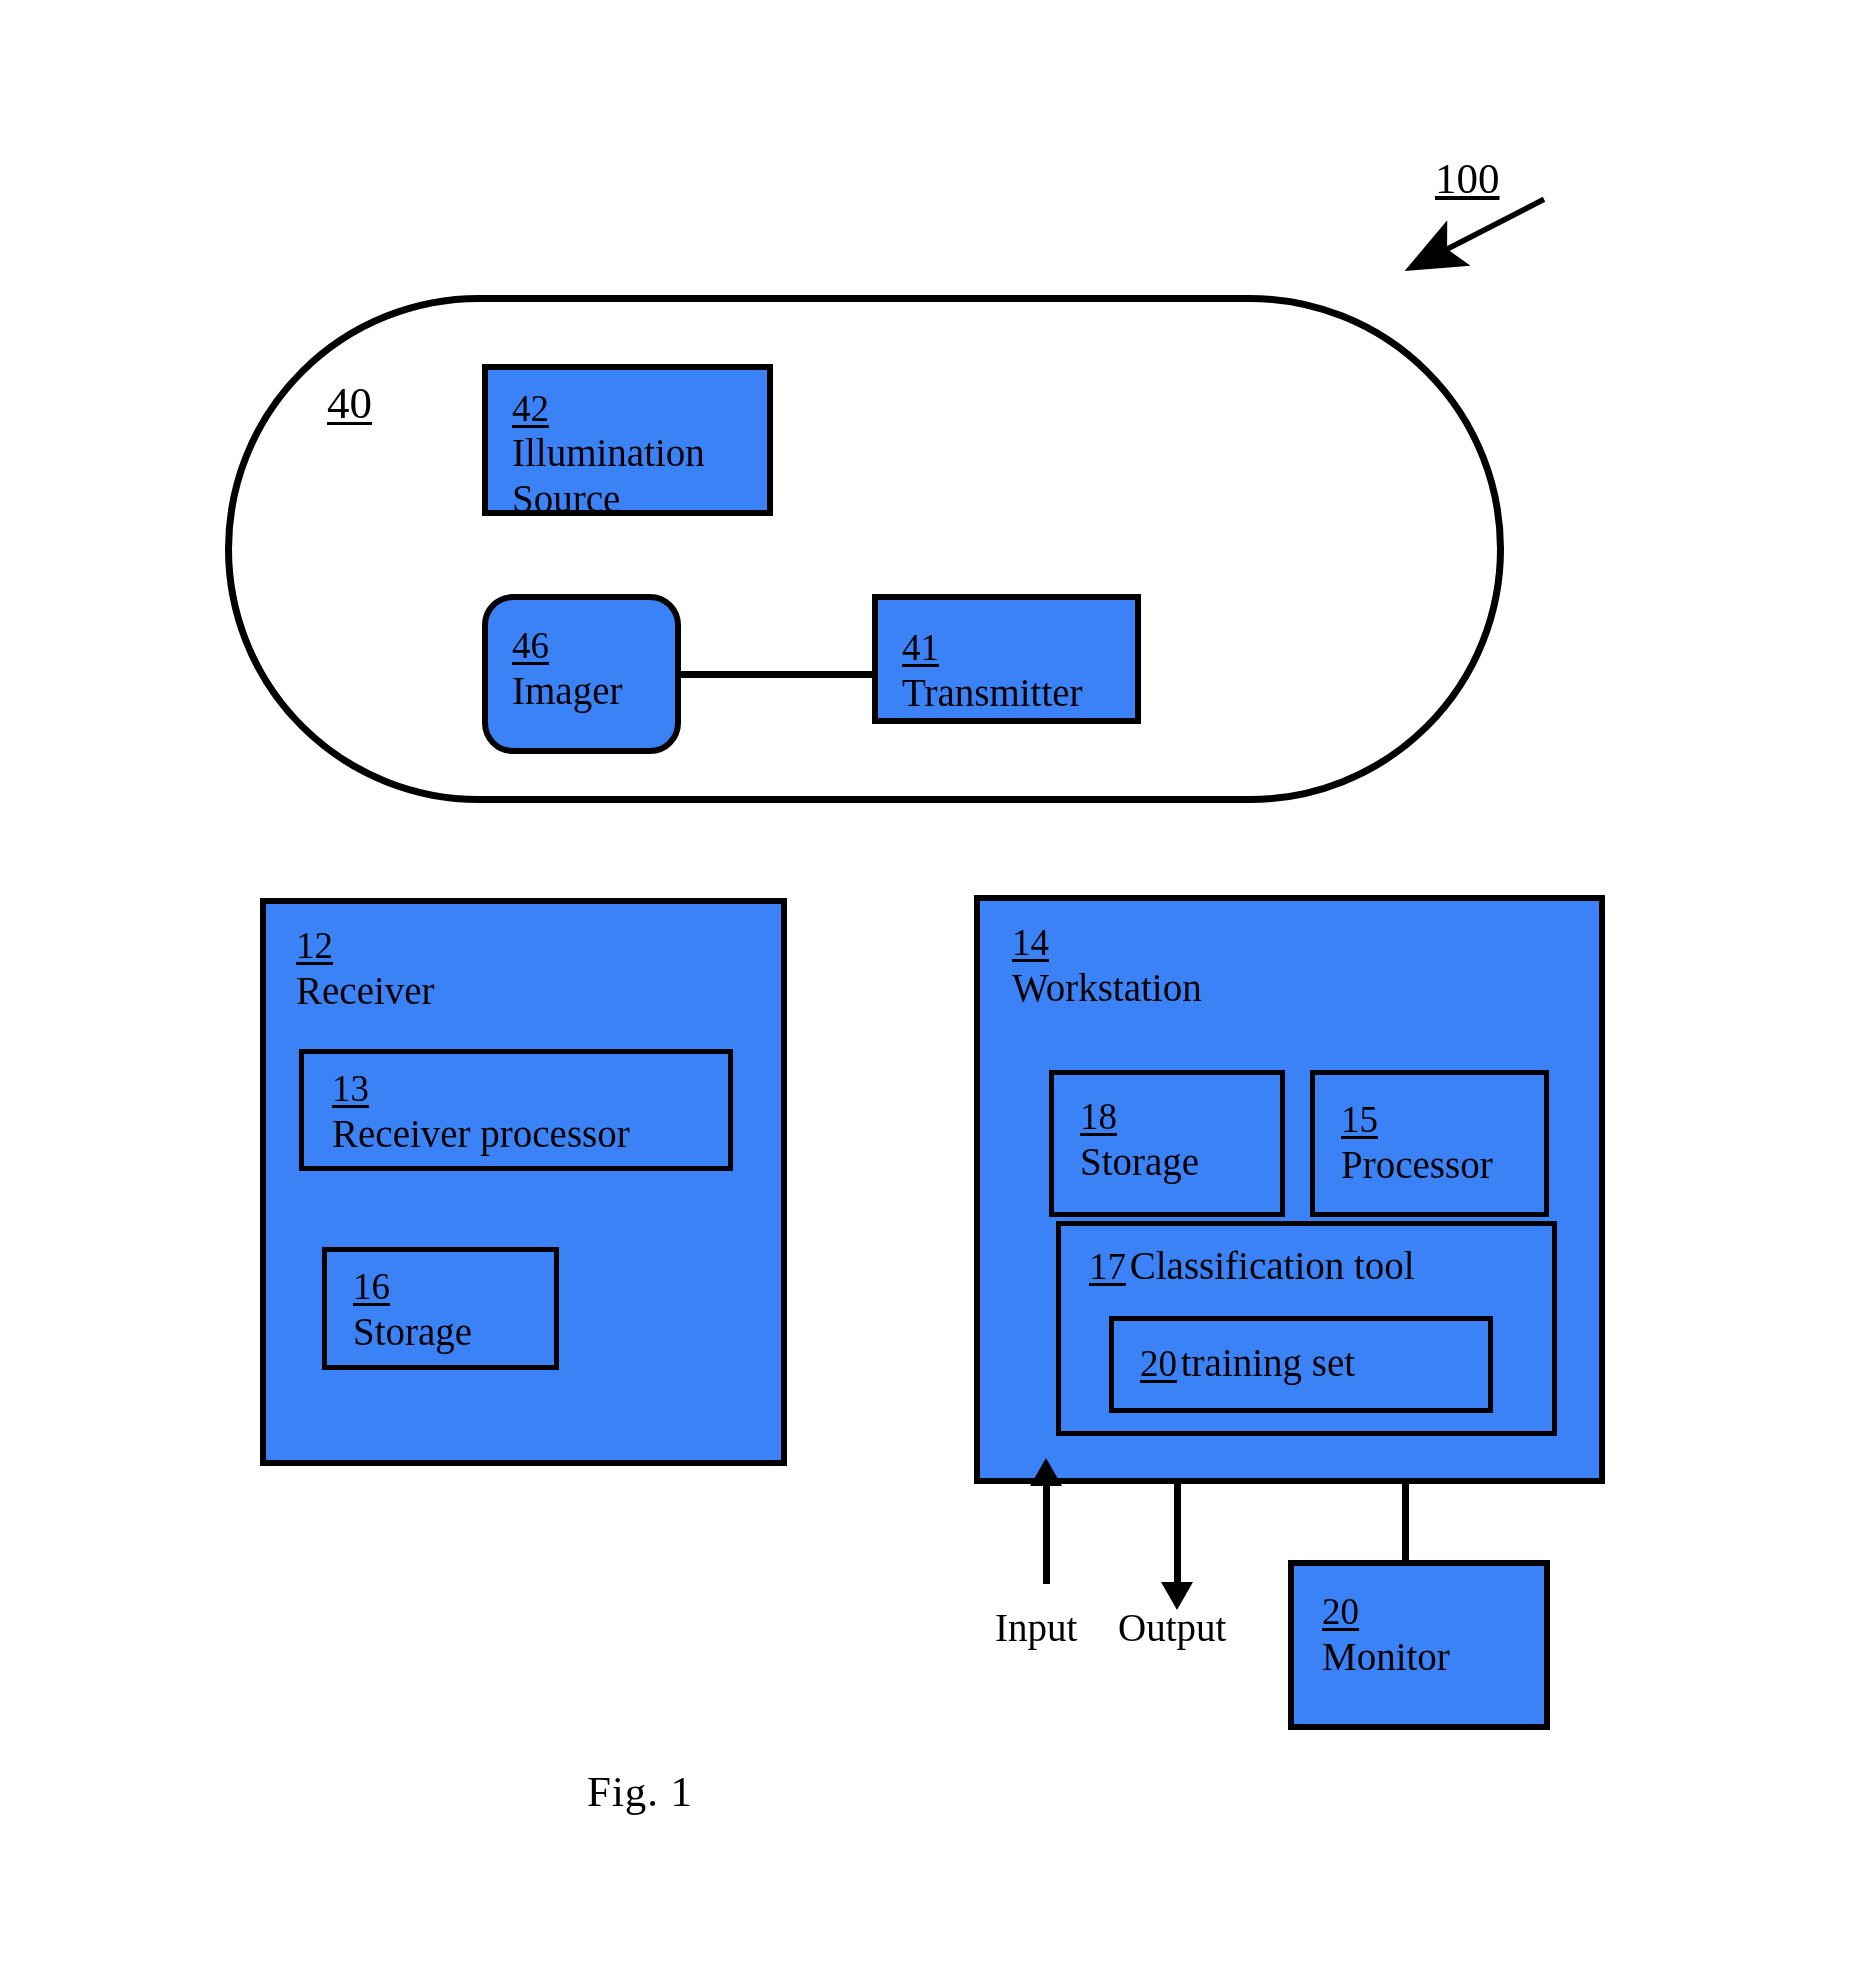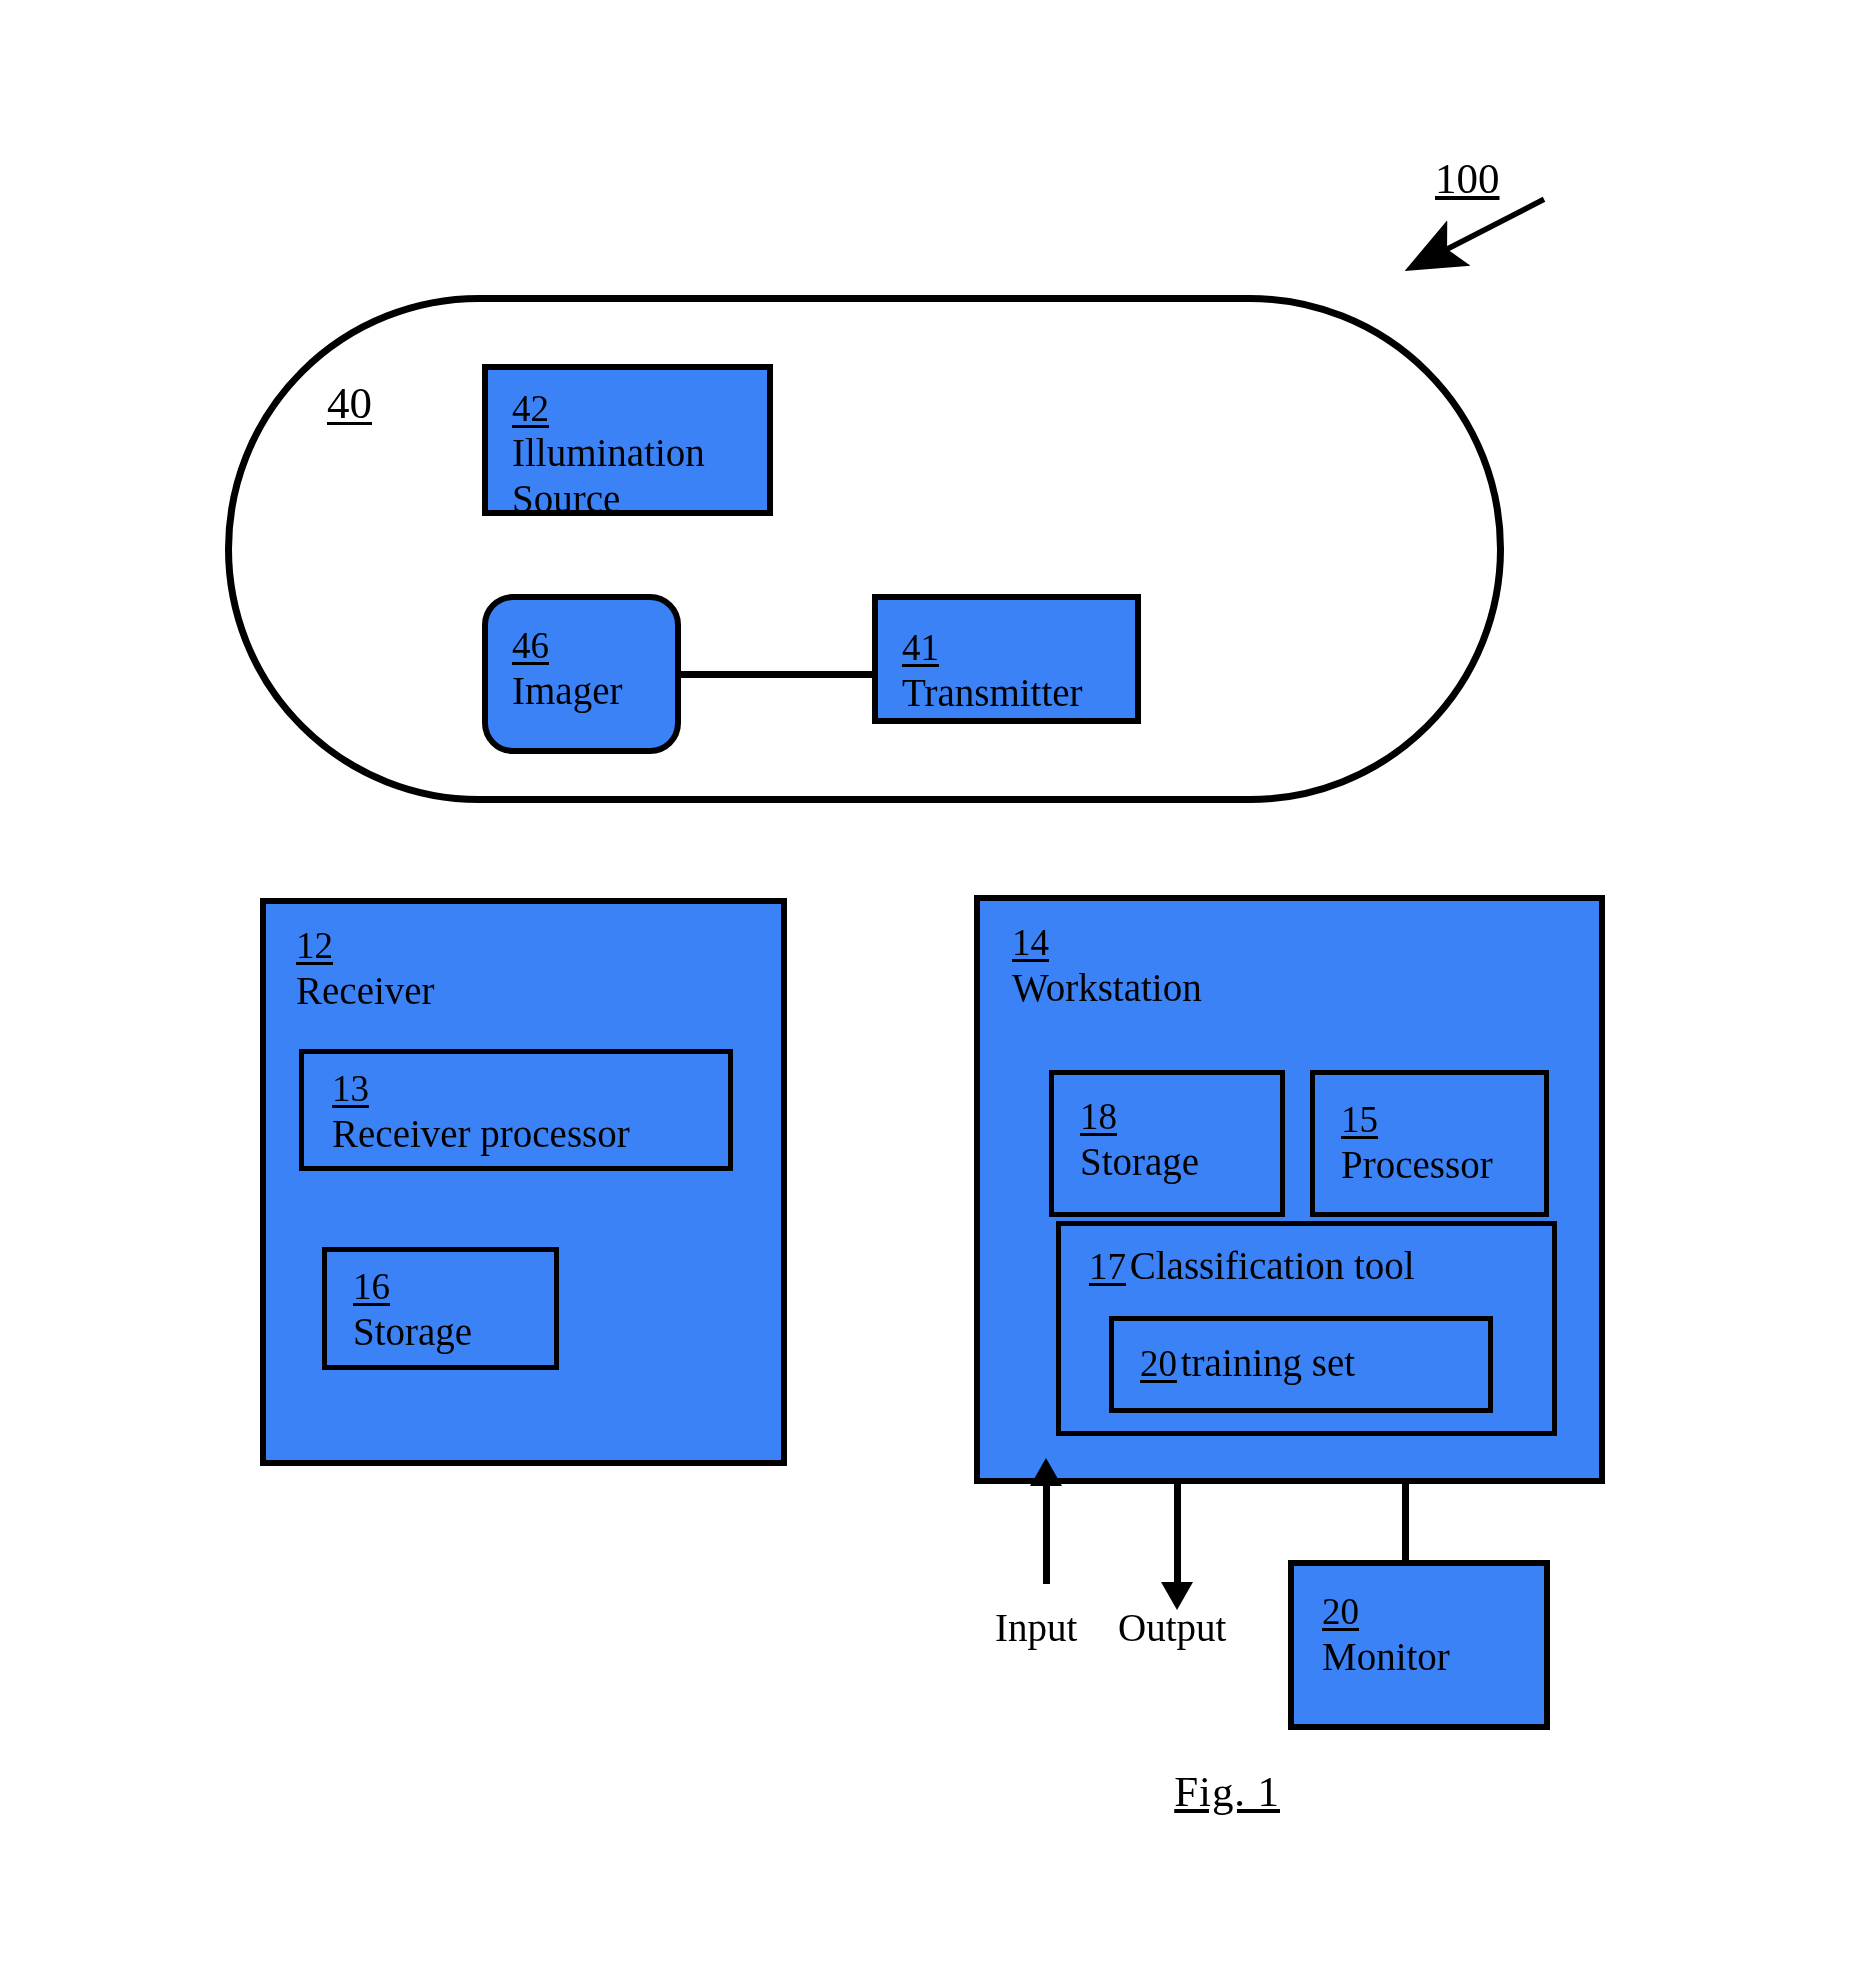--- a/index.html
+++ b/index.html
@@ -97,24 +97,23 @@
     position: absolute;
     white-space: nowrap;
     line-height: 1.2;
   }
 
   #fig-caption {
     position: absolute;
     left: 0;
     top: 1767px;
     width: 1280px;
-    text-align: right;
+    text-align: center;
     font-size: 43px;
     letter-spacing: 0.9px;
-    text-decoration: underline;
   }
 
   #label-100 {
     position: absolute;
     left: 1435px;
     top: 154px;
     font-size: 43px;
     text-decoration: underline;
   }
   #arrow-100 { position: absolute; left: 1382px; top: 190px; }

